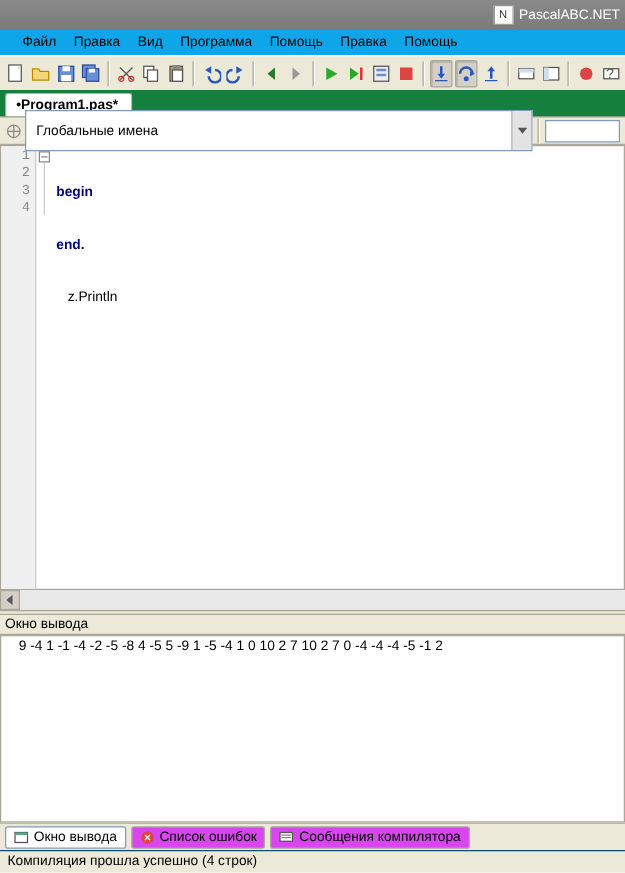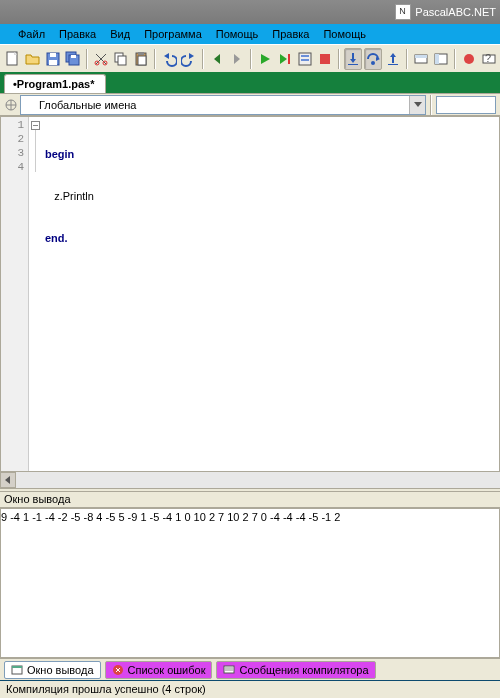--- a/index.html
+++ b/index.html
@@ -17,21 +17,21 @@
 .tb.pressed { border-color: #aca899; background: #d4d0c8; box-shadow: inset 1px 1px 1px rgba(0,0,0,.2); }
 .sep { width: 2px; height: 20px; border-left: 1px solid #aca899; border-right: 1px solid #fff; margin: 0 2px; }
 .tb svg { width: 16px; height: 16px; }
 
 .tabbar { height: 22px; background: #15803d; display: flex; align-items: flex-end; padding: 0 4px; border-bottom: 1px solid #aca899; }
 .tab { background: #fff; border: 1px solid #aca899; border-bottom: none; padding: 3px 10px 3px 8px; border-radius: 3px 3px 0 0; font-weight: bold; }
 .tab .dot { color: #000; }
 
 .combo-row { height: 22px; background: #ece9d8; display: flex; align-items: center; padding: 2px 4px; gap: 2px; border-bottom: 1px solid #aca899; }
 .combo-row .ic { width: 14px; height: 14px; }
-.combo { flex: 1; height: 20px; border: 1px solid #7f9db9; background: #fff; display: flex; align-items: center; padding: 0 18px; position: relative; }
+.combo { flex: 1; height: 33px; border: 1px solid #7f9db9; background: #fff; display: flex; align-items: center; padding: 0 8px; position: relative; }
 .combo .dd { position: absolute; right: 0; top: 0; width: 16px; height: 100%; background: #e3e3e3; border-left: 1px solid #b4b4b4; display: flex; align-items: center; justify-content: center; }
 .txtfield { width: 60px; height: 18px; border: 1px solid #7f9db9; background: #fff; }
 
 .editor { flex: 1; display: flex; background: #fff; border: 1px solid #aca899; margin: 0; overflow: hidden; min-height: 0; }
 .gutter { width: 28px; background: #f0f0f0; border-right: 1px solid #ccc; padding-top: 2px; }
 .gutter div { height: 14px; text-align: right; padding-right: 4px; color: #888; font-family: Consolas, 'Courier New', monospace; font-size: 11px; }
 .fold { width: 12px; padding-top: 2px; }
 .fold .box { width: 9px; height: 9px; border: 1px solid #888; margin: 2px auto 0; position: relative; }
 .fold .box::after { content: ""; position: absolute; left: 1px; right: 1px; top: 3px; border-top: 1px solid #888; }
 .fold .line { width: 1px; background: #ccc; margin: 0 auto; height: 42px; }
@@ -41,21 +41,21 @@
 .id { color: #000; }
 .num { color: #800000; }
 .punc { color: #000; }
 .fn { color: #000; }
 
 .hsplit { height: 4px; background: #ece9d8; border-top: 1px solid #aca899; border-bottom: 1px solid #aca899; cursor: ns-resize; }
 .scroll-h { height: 16px; background: #e8e8e8; display: flex; align-items: center; }
 .scroll-h .ar { width: 16px; height: 16px; background: #d4d0c8; border: 1px solid #aca899; display: flex; align-items: center; justify-content: center; }
 
 .out-title { height: 16px; background: #ece9d8; padding: 1px 4px; border-bottom: 1px solid #aca899; }
-.output { height: 150px; background: #fff; border: 1px solid #aca899; margin: 0; padding: 2px 0; font-family: Consolas, 'Courier New', monospace; font-size: 11px; overflow: auto; }
+.output { height: 150px; background: #fff; border: 1px solid #aca899; margin: 0; padding: 2px 14px; font-family: Consolas, 'Courier New', monospace; font-size: 11px; overflow: auto; }
 
 .bottom-tabs { height: 22px; background: #ece9d8; display: flex; align-items: center; padding: 2px 4px; gap: 4px; border-top: 1px solid #aca899; }
 .btab { display: flex; align-items: center; gap: 4px; padding: 2px 6px; border: 1px solid #aca899; background: #d946ef; border-radius: 2px; }
 .btab.active { background: #fff; border-color: #7f9db9; }
 .btab .ic { width: 12px; height: 12px; }
 
 .status { height: 18px; background: #ece9d8; border-top: 1px solid #0c4a6e; padding: 2px 6px; }
 </style>
 </head>
 <body>
@@ -247,22 +247,22 @@
     <div>2</div>
     <div>3</div>
     <div>4</div>
   </div>
   <div class="fold">
     <div class="box"></div>
     <div class="line"></div>
   </div>
   <div class="code">
     <div class="ln"><span class="kw">begin</span></div>
+    <div class="ln"><span class="kw">end.</span></div>
     <div class="ln">   <span class="id">z.Println</span></div>
-    <div class="ln"><span class="kw">end.</span></div>
   </div>
 </div>
 
 <div class="scroll-h">
   <div class="ar">
       <svg width="8" height="8">
         <polygon points="6,0 6,8 1,4" fill="#555"></polygon>
       </svg>
     </div>
 </div>

